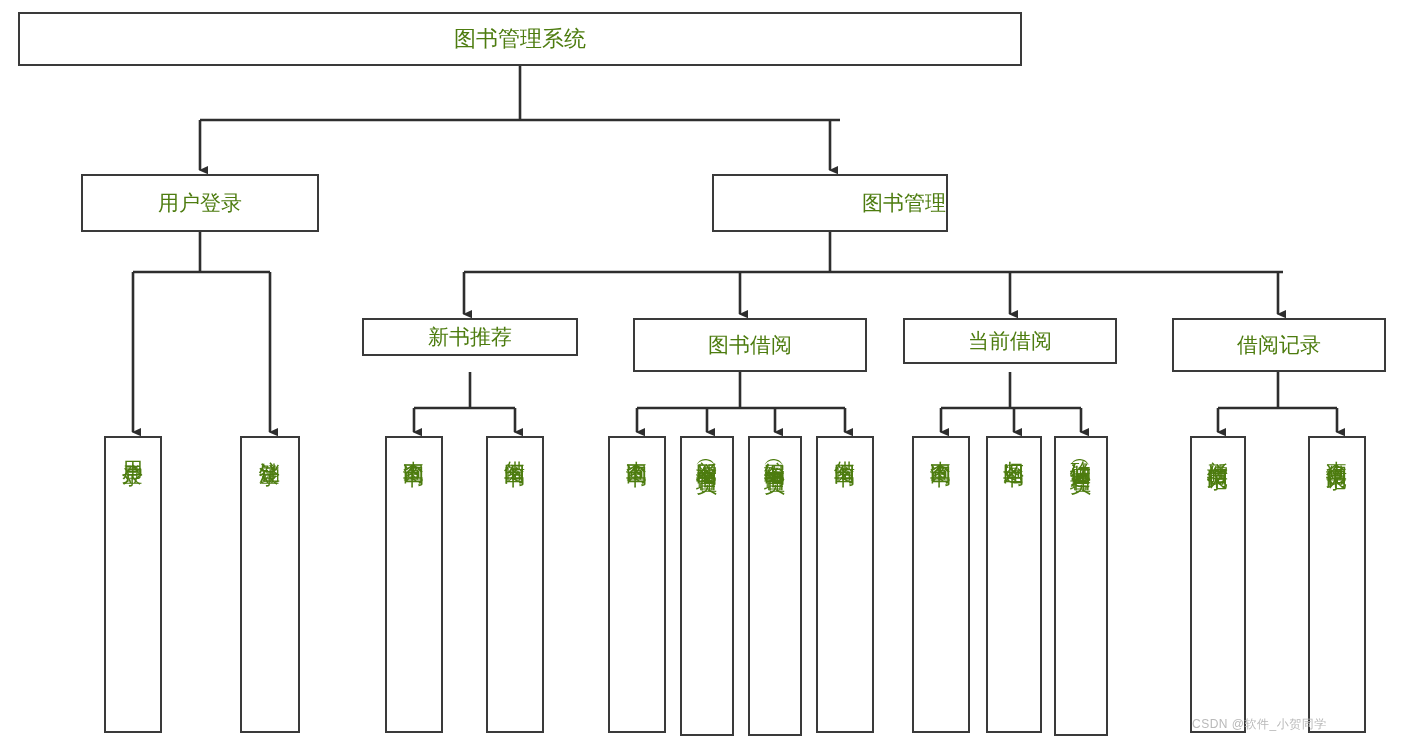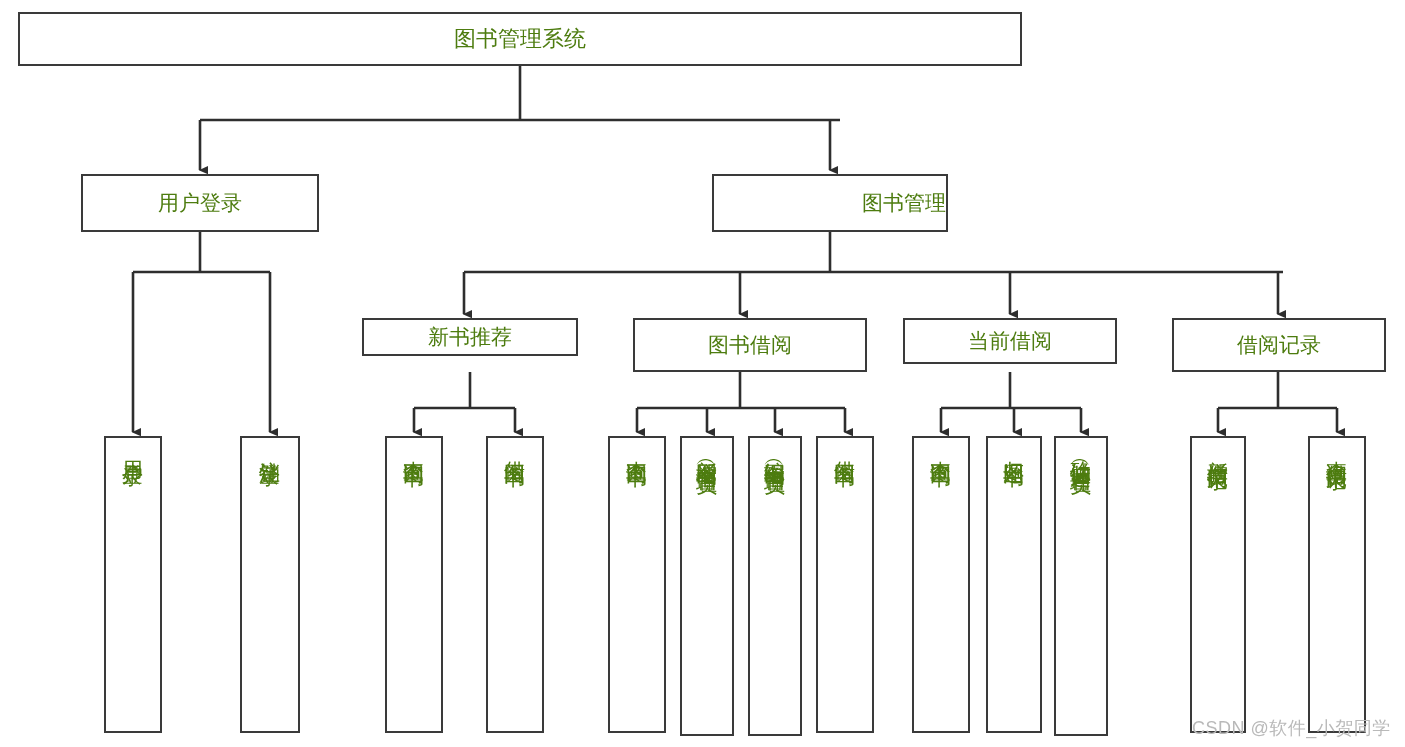--- a/index.html
+++ b/index.html
@@ -54,21 +54,21 @@
   }
   .node-v .label {
     writing-mode: vertical-rl;
     text-orientation: upright;
     font-size: 21px;
     letter-spacing: 2px;
     line-height: 1;
   }
   .watermark {
     position: absolute;
-    font-size: 18px;
+    font-size: 12px;
     color: #b9b9b9;
     white-space: nowrap;
     letter-spacing: 0.5px;
   }
 </style>
 </head>
 <body>
 
 <div id="canvas">
 

